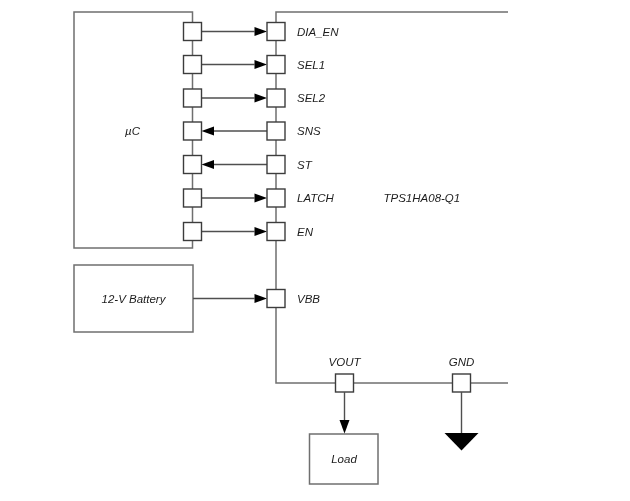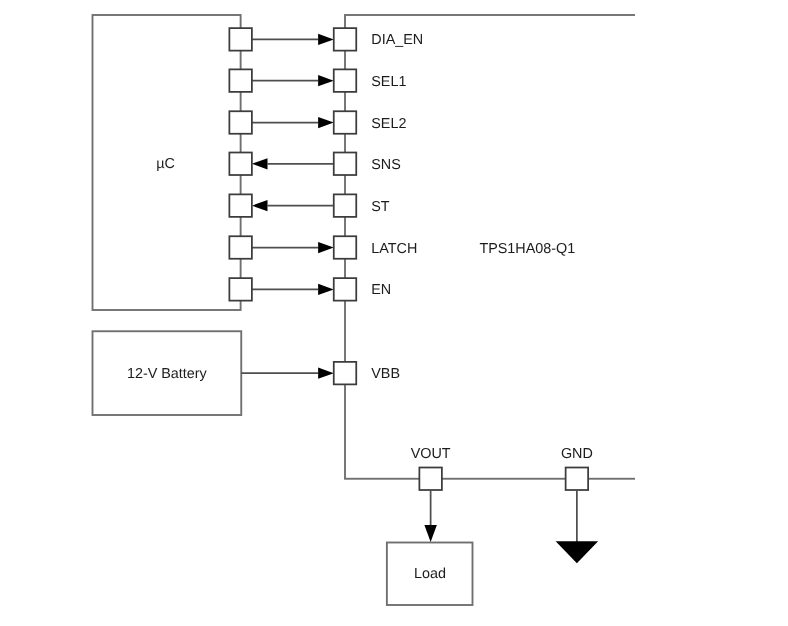--- a/index.html
+++ b/index.html
@@ -3,20 +3,21 @@
 <meta charset="utf-8">
 <style>
   html, body { margin: 0; padding: 0; background: #ffffff; }
   .canvas {
     position: relative;
     width: 508px;
     height: 501px;
     background: var(--bg, #ffffff);
     font-family: "Liberation Sans", sans-serif;
     overflow: hidden;
+    font-style: italic;
   }
   svg { display: block; }
   .box  { fill: #ffffff; stroke: var(--box-stroke, #6f6f6f); stroke-width: 1.5; }
   .pin  { fill: #ffffff; stroke: var(--pin-stroke, #3c3c3c); stroke-width: 1.4; }
   .wire { stroke: var(--wire, #4f4f4f); stroke-width: 1.4; fill: none; }
   .arrowhead, .gnd-sym { fill: var(--arrow, #000000); stroke: none; }
   text {
     fill: var(--text, #1c1c1c);
     font-size: 11.5px;
     font-family: "Liberation Sans", sans-serif;

